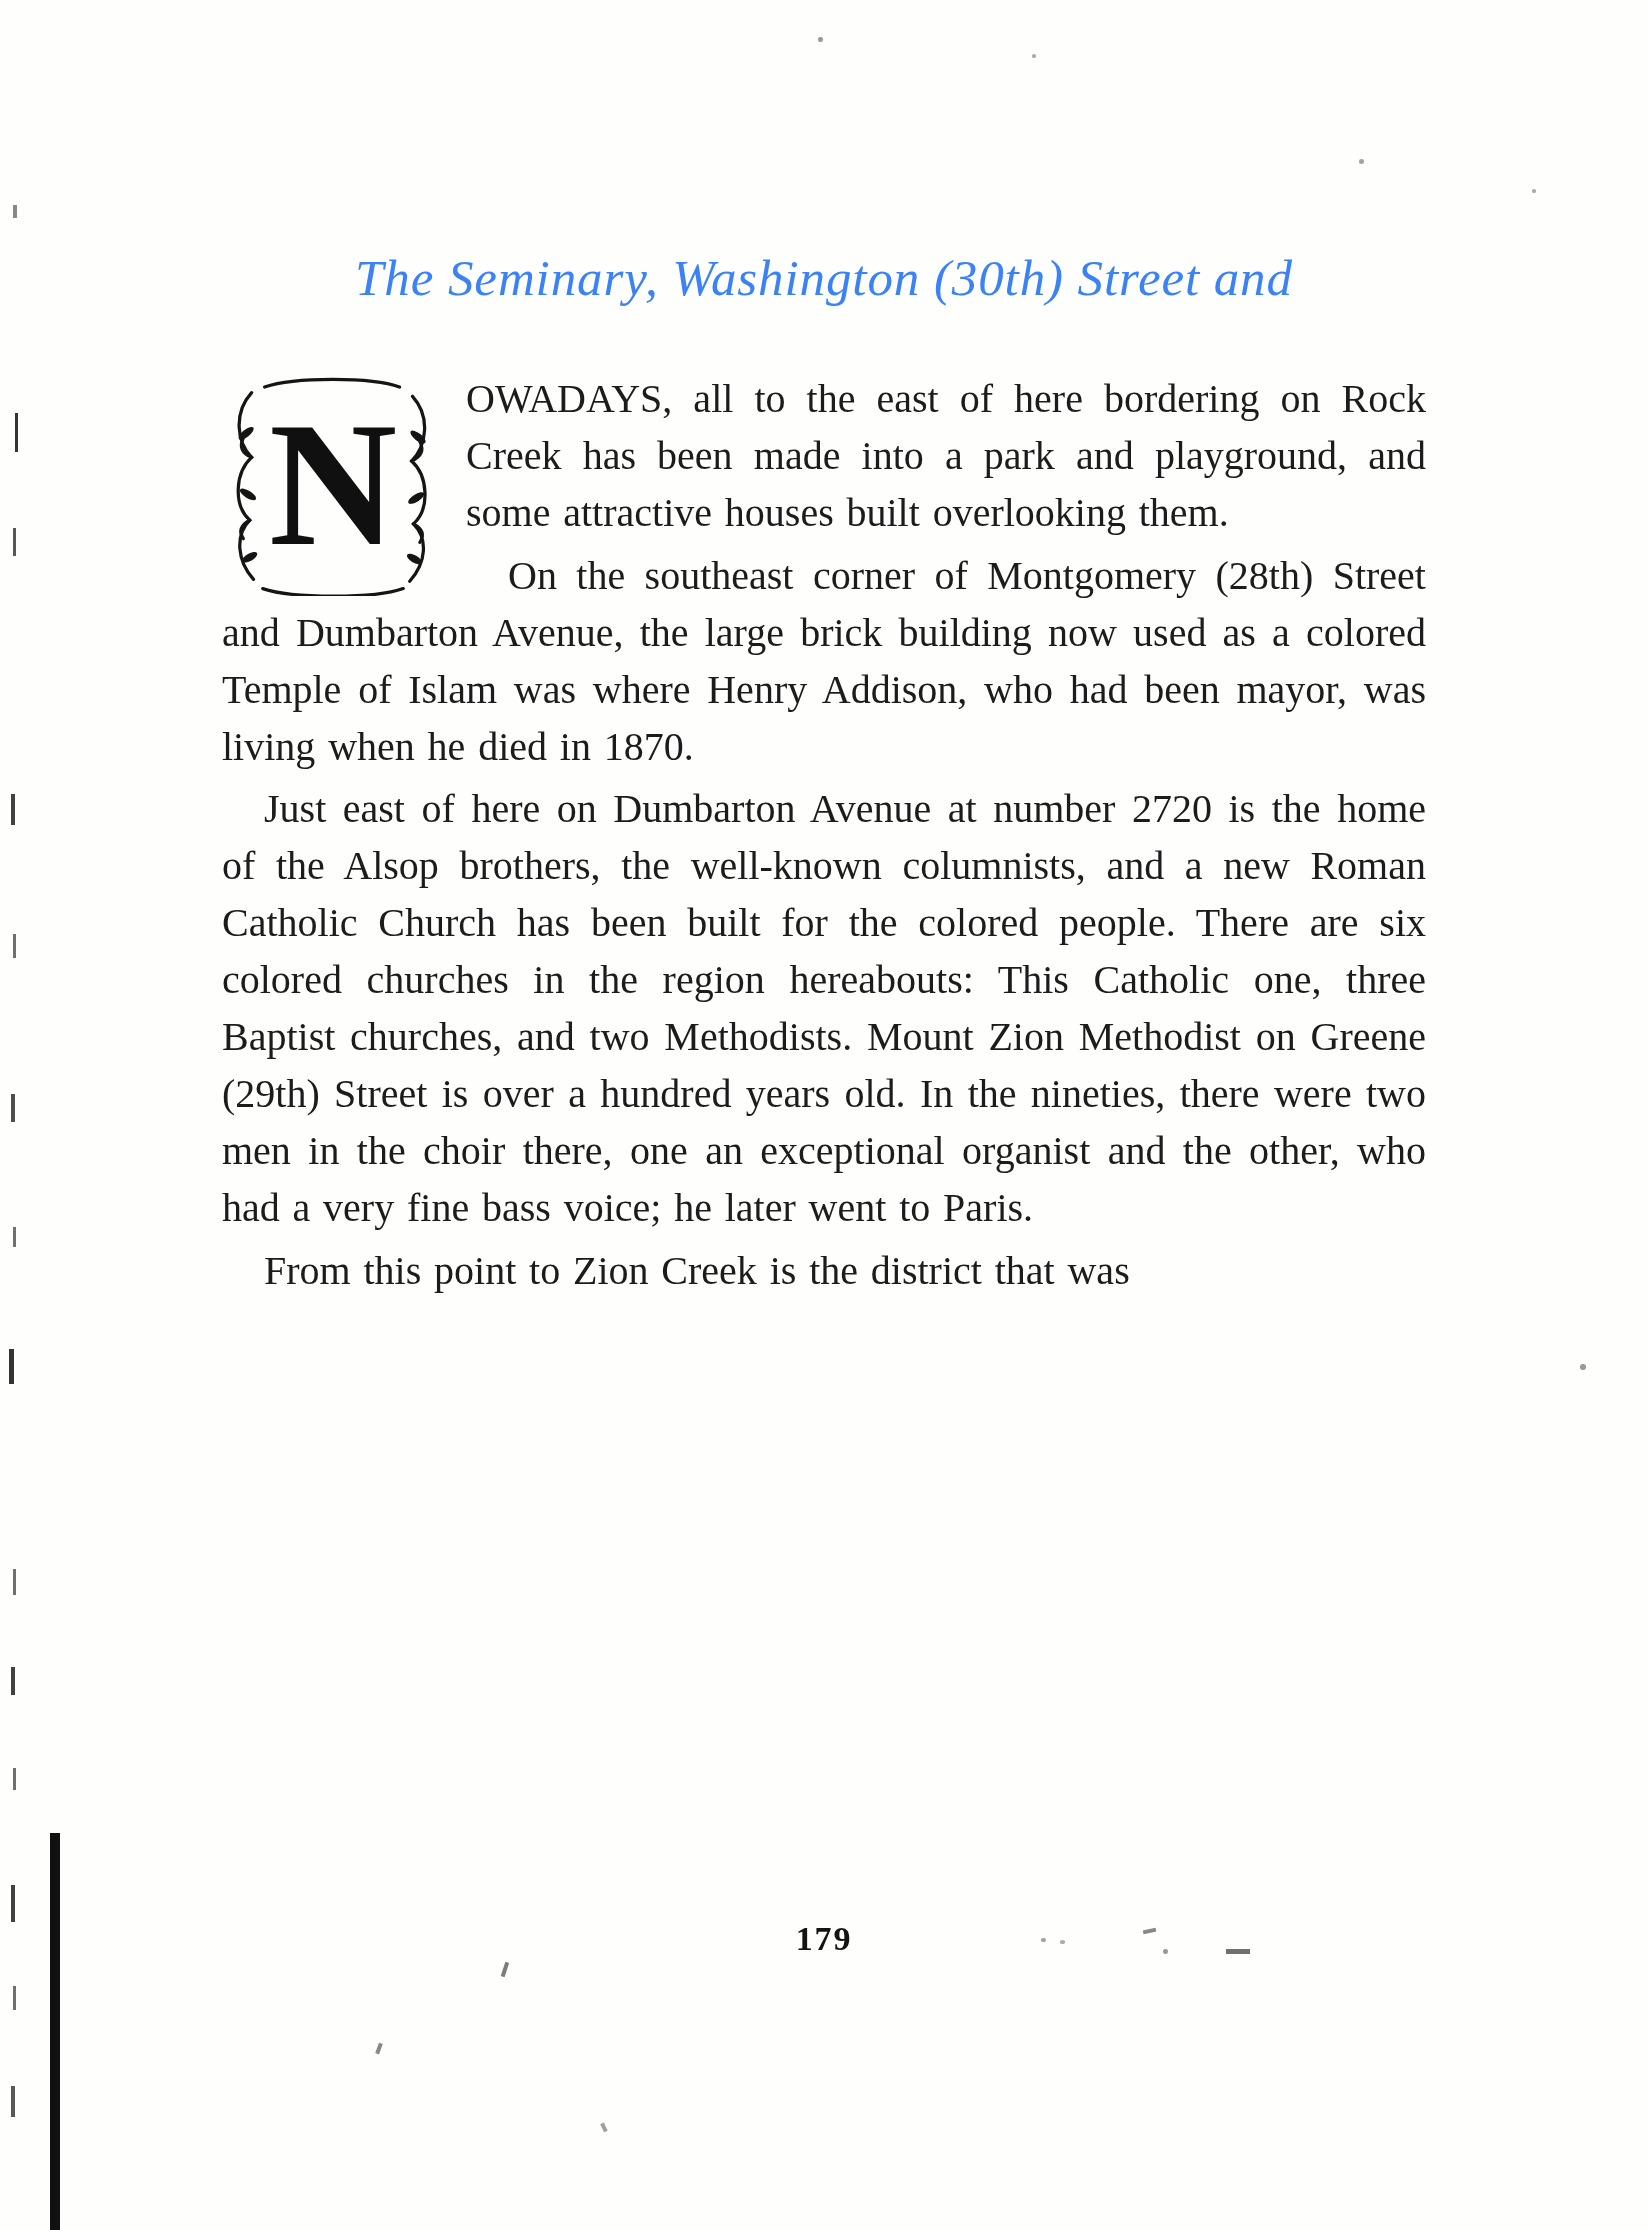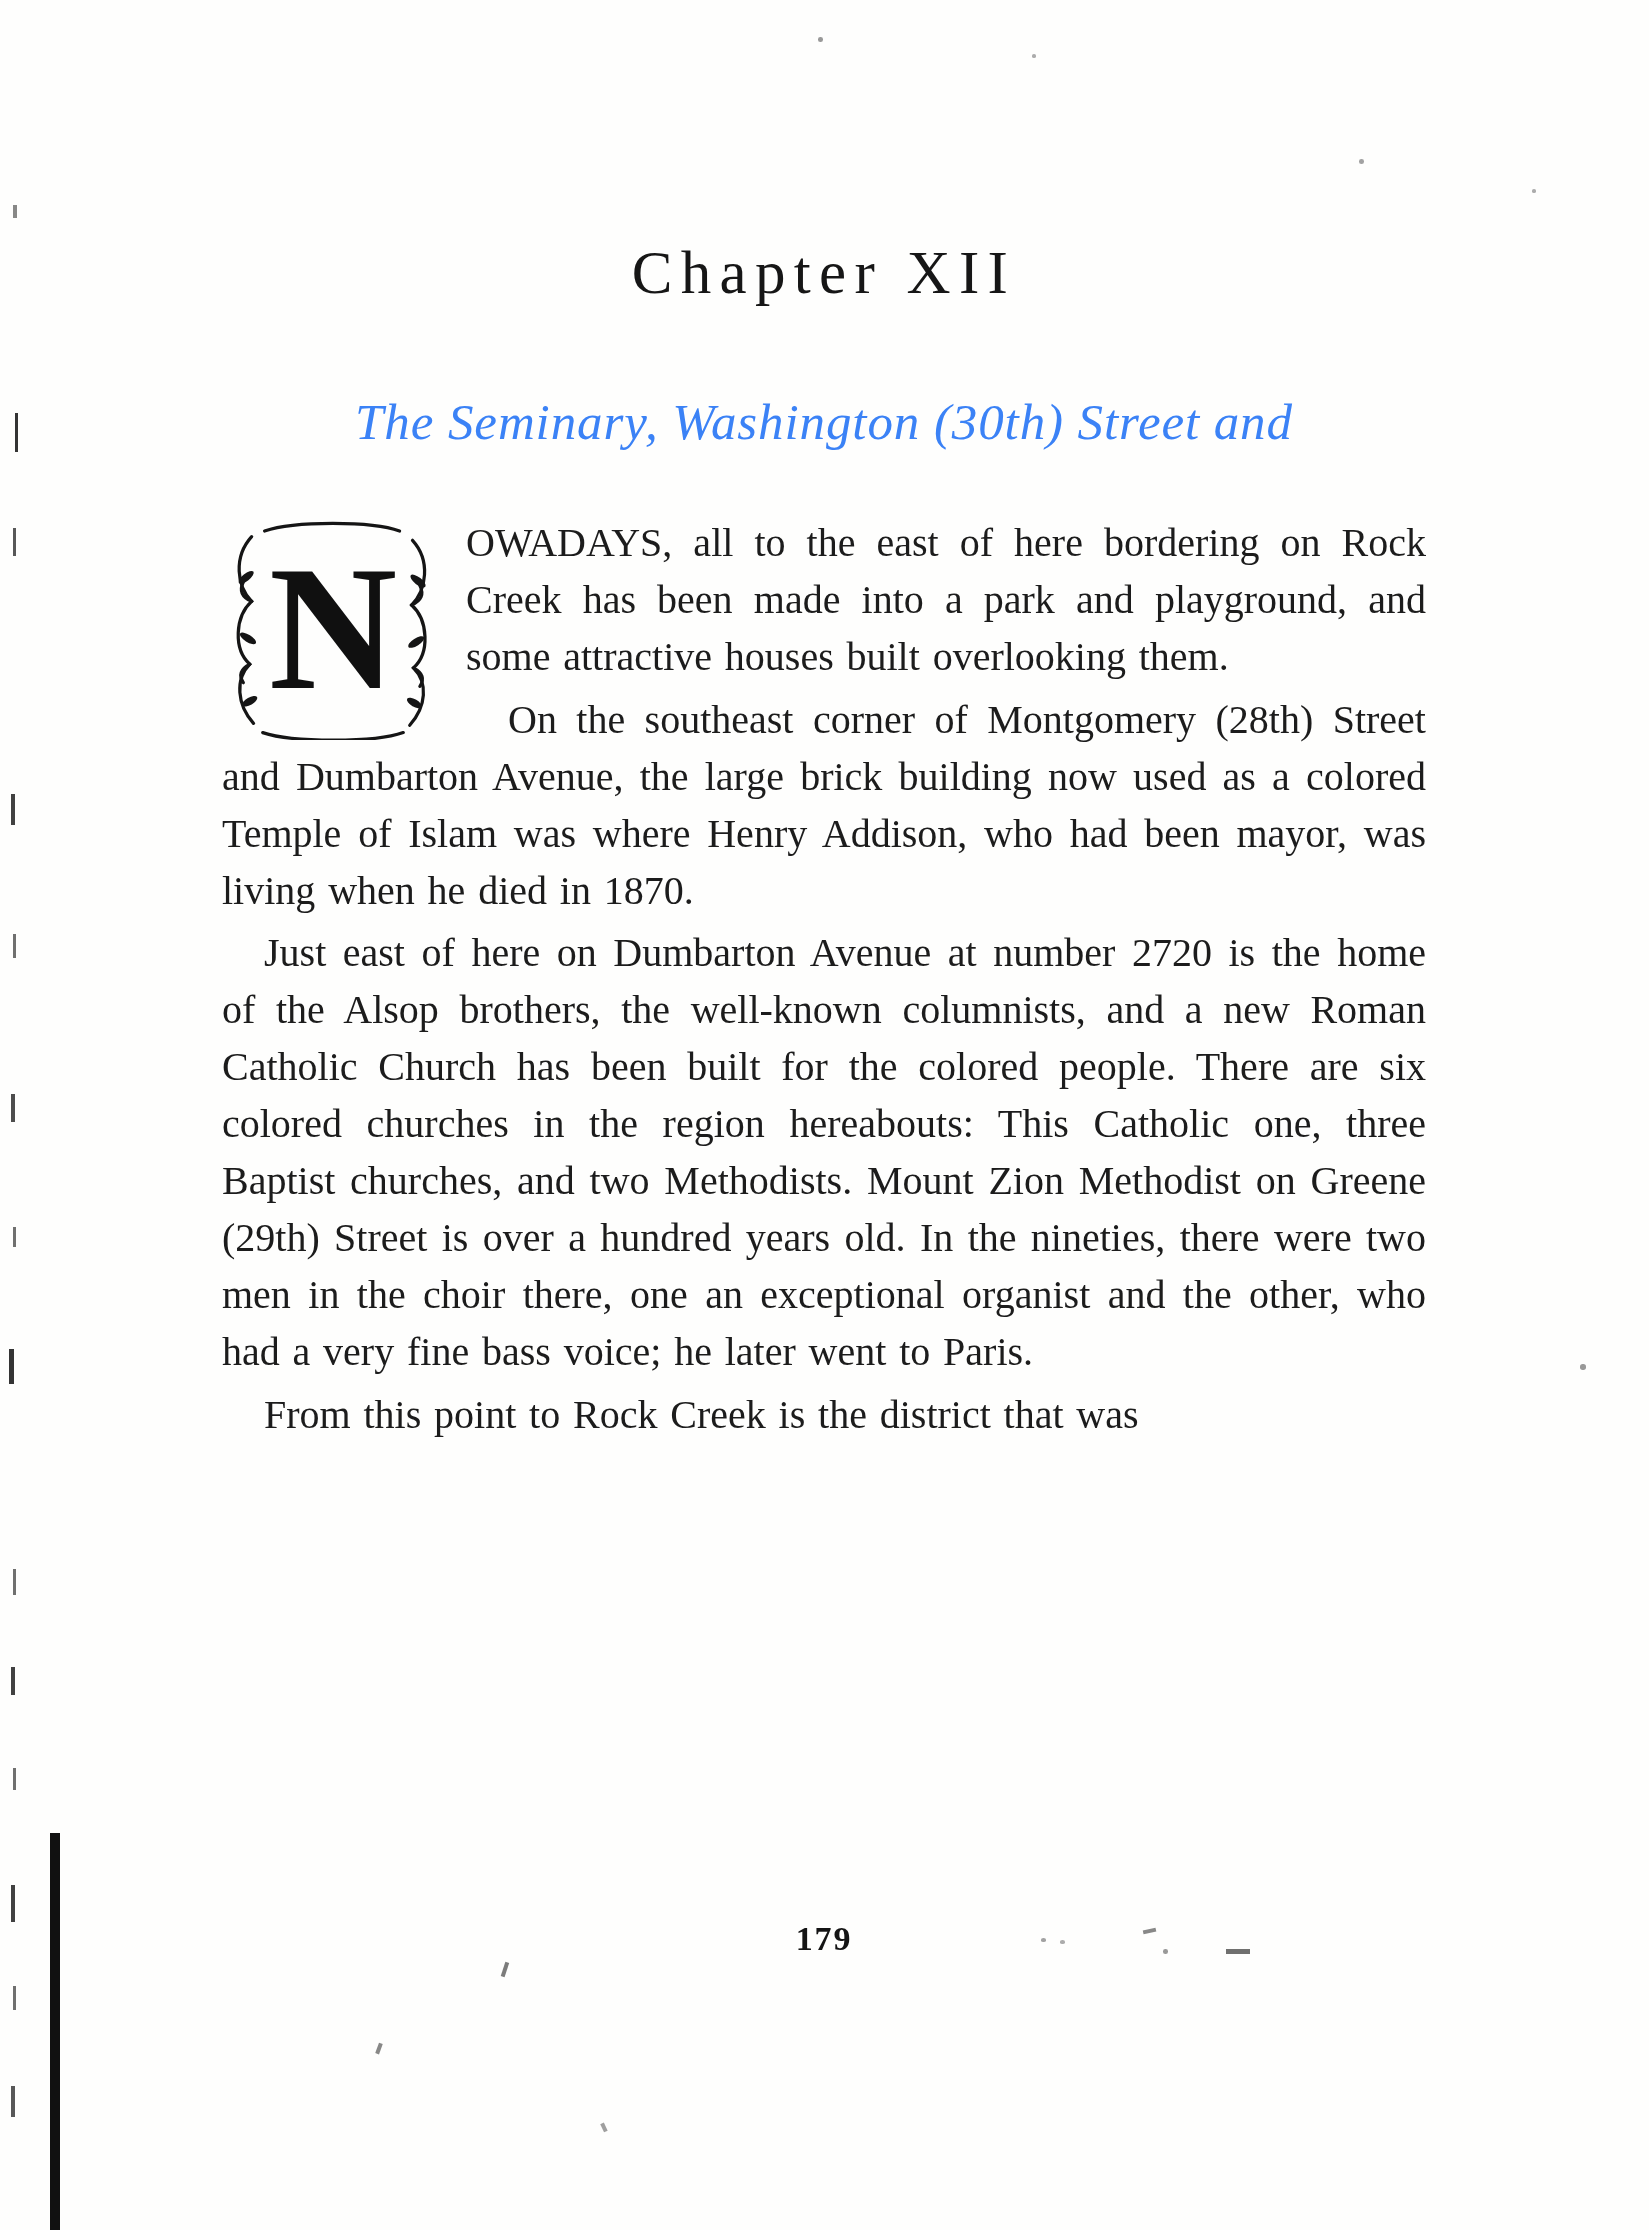--- a/index.html
+++ b/index.html
@@ -111,21 +111,20 @@
     <div class="dot" style="left:1060px;top:1940px;width:4.6px;height:3.7px;opacity:.4;"></div>
     <div class="mk" style="left:1143px;top:1929px;width:13px;height:3.7px;opacity:.5;transform:rotate(-12deg);"></div>
     <div class="dot" style="left:1163px;top:1949px;width:4.6px;height:4.6px;opacity:.5;"></div>
     <div class="mk" style="left:1226px;top:1949px;width:24px;height:4.6px;opacity:.6;"></div>
     <div class="mk" style="left:377px;top:2043px;width:3.7px;height:11px;opacity:.5;transform:rotate(20deg);"></div>
     <div class="mk" style="left:602px;top:2123px;width:3.7px;height:9.2px;opacity:.4;transform:rotate(-25deg);"></div>
   </div>
 
   <div class="text-block">
 
-    <h1 class="chapter-heading">Chapter XII</h1>
 
     <div class="chapter-title">
       <div>The Seminary, Washington (30th) Street and</div>
     </div>
 
     <p class="para">
       <span class="dropcap">
         <svg width="222" height="220" viewBox="0 0 240 238" xmlns="http://www.w3.org/2000/svg" style="font-size:43.5px">
           <g stroke="#151515" fill="none" stroke-width="3.5" stroke-linecap="round">
             <path d="M32,18 C12,40 16,72 32,88 C14,104 12,140 30,156 C14,172 16,200 34,220"></path>
@@ -149,20 +148,20 @@
         </svg>
       </span>
       <span>OWADAYS, all to the east of here bordering on Rock Creek has been made into a park and playground, and some attractive houses built overlooking them.</span>
     </p>
 
     <p class="para indent">On the southeast corner of Montgomery (28th) Street and Dumbarton Avenue, the large brick building now used as a colored Temple of Islam was where Henry Addison, who had been mayor, was living when he died in 1870.</p>
 
 
     <p class="para indent">Just east of here on Dumbarton Avenue at number 2720 is the home of the Alsop brothers, the well-known columnists, and a new Roman Catholic Church has been built for the colored people. There are six colored churches in the region hereabouts: This Catholic one, three Baptist churches, and two Methodists. Mount Zion Methodist on Greene (29th) Street is over a hundred years old. In the nineties, there were two men in the choir there, one an exceptional organist and the other, who had a very fine bass voice; he later went to Paris.</p>
 
-    <p class="para indent">From this point to Rock Creek is the district that was</p>
+    <p class="para indent">From this point to Zion Creek is the district that was</p>
 
   </div>
 
   <div class="folio">179</div>
 
 </div>
 
 
 </body></html>

